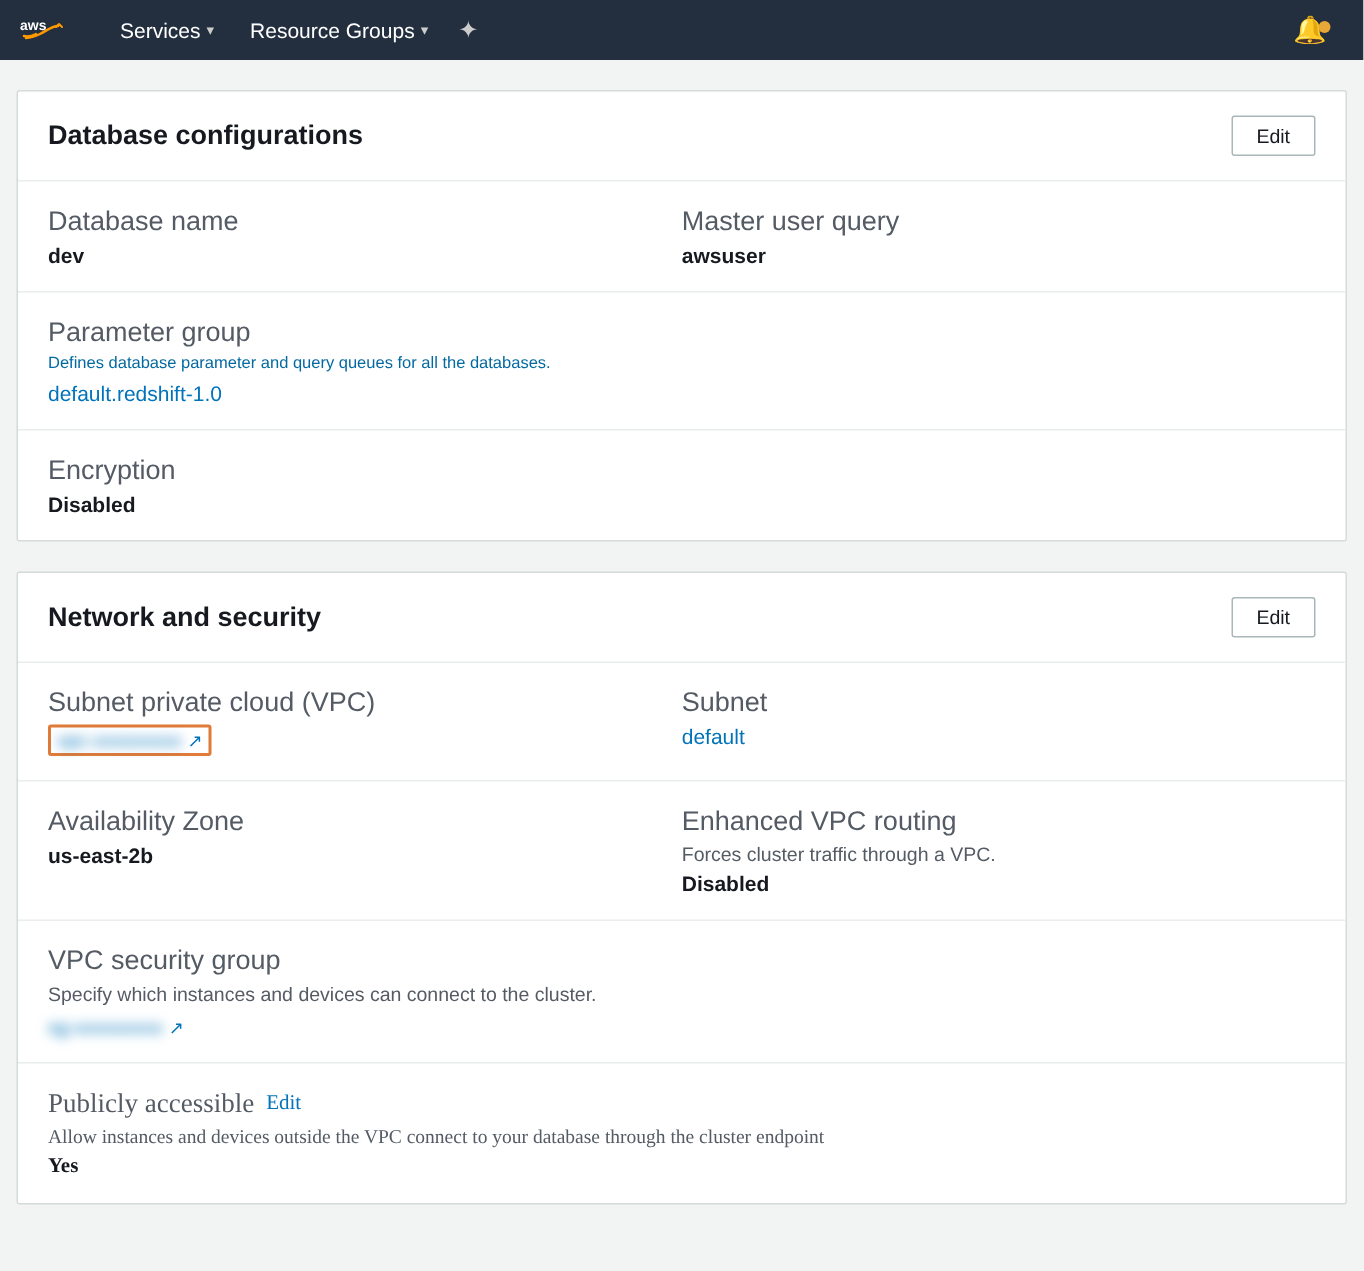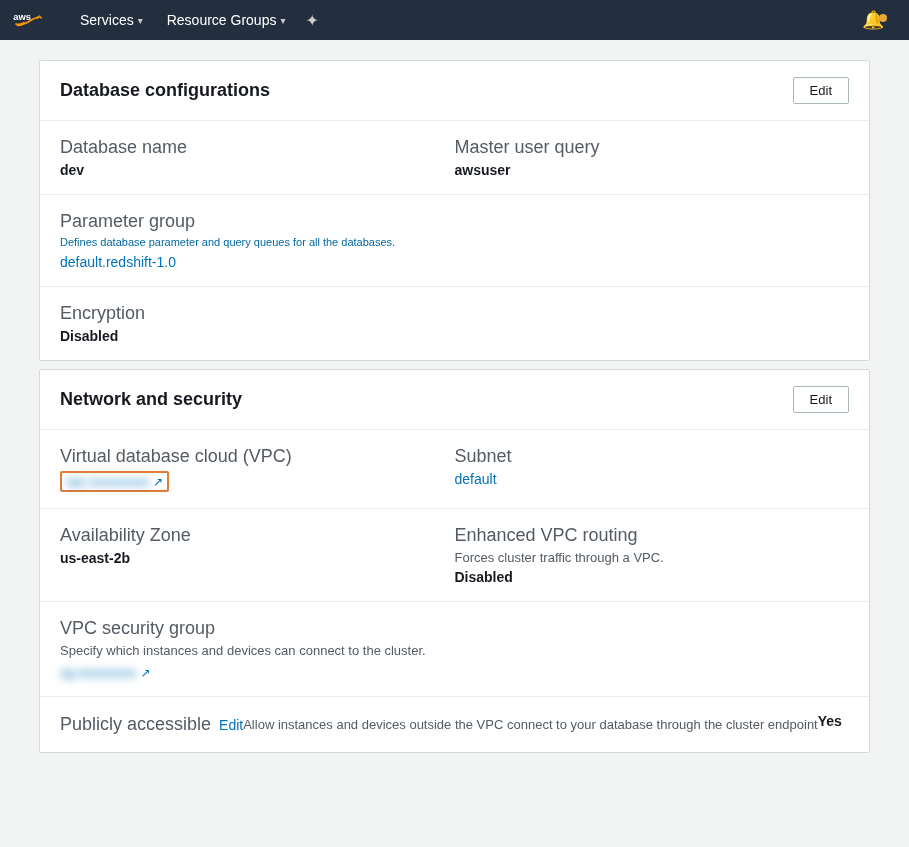--- a/index.html
+++ b/index.html
@@ -68,24 +68,24 @@
       top: 5px;
       right: 10px;
       width: 8px;
       height: 8px;
       background: #e8a838;
       border-radius: 50%;
     }
 
     
     .main-content {
-      padding: 20px 39px;
+      padding: 20px 11px;
       display: flex;
       flex-direction: column;
-      gap: 8px;
+      gap: 20px;
     }
 
     
     .card {
       background: #fff;
       border: 1px solid #d5dbdb;
       border-radius: 2px;
     }
     .card-header {
       display: flex;
@@ -267,21 +267,21 @@
   <div class="card">
     <div class="card-header">
       <h2 class="card-title">Network and security</h2>
       <button class="edit-btn">Edit</button>
     </div>
 
     <div class="card-body">
 
       <div class="two-col-row">
         <div class="info-col">
-          <div class="info-label">Virtual database cloud (VPC)</div>
+          <div class="info-label">Subnet private cloud (VPC)</div>
           <div>
             <span class="blurred-link">
               <span class="blurred-text">vpc-xxxxxxxxx</span>
               <span class="external-icon">↗</span>
             </span>
           </div>
         </div>
         <div class="info-col">
           <div class="info-label">Subnet</div>
           <a class="info-value link">default</a>
@@ -304,21 +304,21 @@
         <div class="info-label">VPC security group</div>
         <div class="info-value normal" style="font-weight:400; color:#545b64; font-size:13px; margin-bottom:6px;">Specify which instances and devices can connect to the cluster.</div>
         <div>
           <span class="blurred-link-small">
             <span class="blurred-text">sg-xxxxxxxxx</span>
             <span class="external-icon">↗</span>
           </span>
         </div>
       </div>
 
-      <div class="info-row" style="flex-direction:row;">
+      <div class="info-row" style="flex-direction:column;font-family:Liberation Serif, serif;">
         <div style="display:flex; align-items:center;">
           <div class="info-label" style="margin-bottom:0;">Publicly accessible</div>
           <span class="inline-edit">Edit</span>
         </div>
         <div class="info-value normal" style="font-weight:400; color:#545b64; font-size:13px; margin-top:4px; margin-bottom:4px;">Allow instances and devices outside the VPC connect to your database through the cluster endpoint</div>
         <div class="info-value">Yes</div>
       </div>
 
     </div>
   </div>

